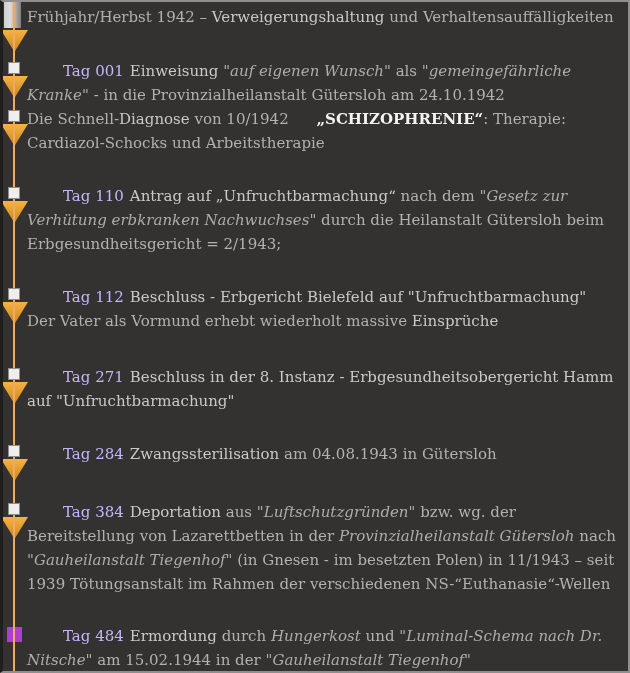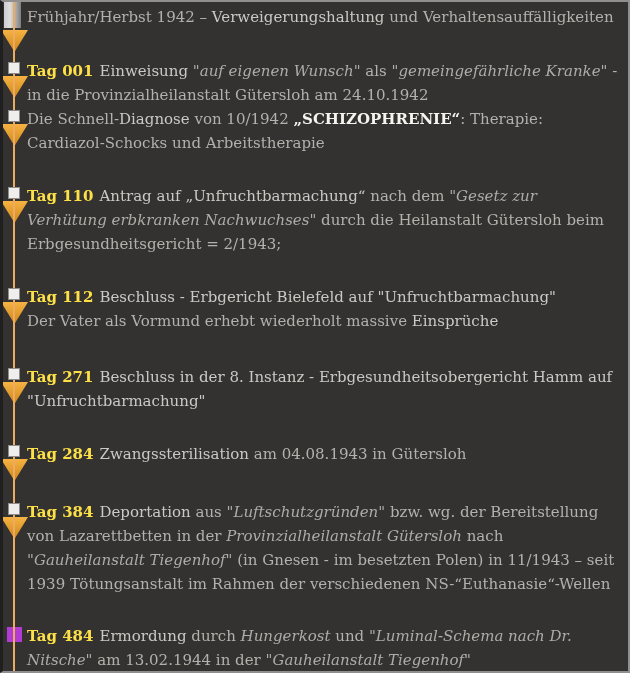--- a/index.html
+++ b/index.html
@@ -36,22 +36,22 @@
     position: absolute;
     left: 27px; top: 0;
     width: 592px;
     font-size: 15px;
     line-height: 24px;
     color: #b3b1ac;
   }
   .seg-r  { color: #b3b1ac; text-align: center; }
   .seg-b  { font-weight: normal; color: #cbc9c4; }
   .seg-i  { font-style: italic; color: #aeaca7; }
-  .seg-tag { font-weight: bold; color: #fde047; margin-right: 6px; }
-  .seg-hl  { font-weight: bold; color: #f6f4ef; }
+  .seg-tag { font-weight: normal; color: #c4b5fd; margin-right: 6px; margin-left: 36px; }
+  .seg-hl  { font-weight: bold; color: #f6f4ef; margin-left: 23px; }
   .marker-square {
     position: absolute;
     left: 8px; top: 3px;
     width: 12px; height: 12px;
     box-sizing: border-box;
     background: #efeeec;
     border: 1px solid #8d8d8d;
     z-index: 3;
   }
   .marker-bar {
@@ -119,16 +119,16 @@
       <div class="arrow-down arrow-after-square"></div>
       <div class="entry-text"><span class="seg-tag">Tag 284</span><span class="seg-b">Zwangssterilisation</span><span class="seg-r"> am 04.08.1943 in Gütersloh</span></div>
     </div>
     <div class="entry" style="top: 500px;">
       <div class="marker-square"></div>
       <div class="arrow-down arrow-after-square"></div>
       <div class="entry-text"><span class="seg-tag">Tag 384</span><span class="seg-b">Deportation</span><span class="seg-r"> aus </span><span class="seg-i">"Luftschutzgründen"</span><span class="seg-r"> bzw. wg. der Bereitstellung von Lazarettbetten in der </span><span class="seg-i">Provinzialheilanstalt Gütersloh</span><span class="seg-r"> nach </span><span class="seg-i">"Gauheilanstalt Tiegenhof"</span><span class="seg-r"> (in Gnesen - im besetzten Polen) in 11/1943 – seit 1939 Tötungsanstalt im Rahmen der verschiedenen NS-“Euthanasie“-Wellen</span></div>
     </div>
     <div class="entry" style="top: 624px;">
       <div class="marker-purple"></div>
-      <div class="entry-text"><span class="seg-tag">Tag 484</span><span class="seg-b">Ermordung</span><span class="seg-r"> durch </span><span class="seg-i">Hungerkost</span><span class="seg-r"> und </span><span class="seg-i">"Luminal-Schema nach Dr. Nitsche"</span><span class="seg-r"> am 13.02.1944 in der </span><span class="seg-i">"Gauheilanstalt Tiegenhof"</span></div>
+      <div class="entry-text"><span class="seg-tag">Tag 484</span><span class="seg-b">Ermordung</span><span class="seg-r"> durch </span><span class="seg-i">Hungerkost</span><span class="seg-r"> und </span><span class="seg-i">"Luminal-Schema nach Dr. Nitsche"</span><span class="seg-r"> am 15.02.1944 in der </span><span class="seg-i">"Gauheilanstalt Tiegenhof"</span></div>
     </div>
   </div>
 <div class="frame"></div>
 
 </body></html>

